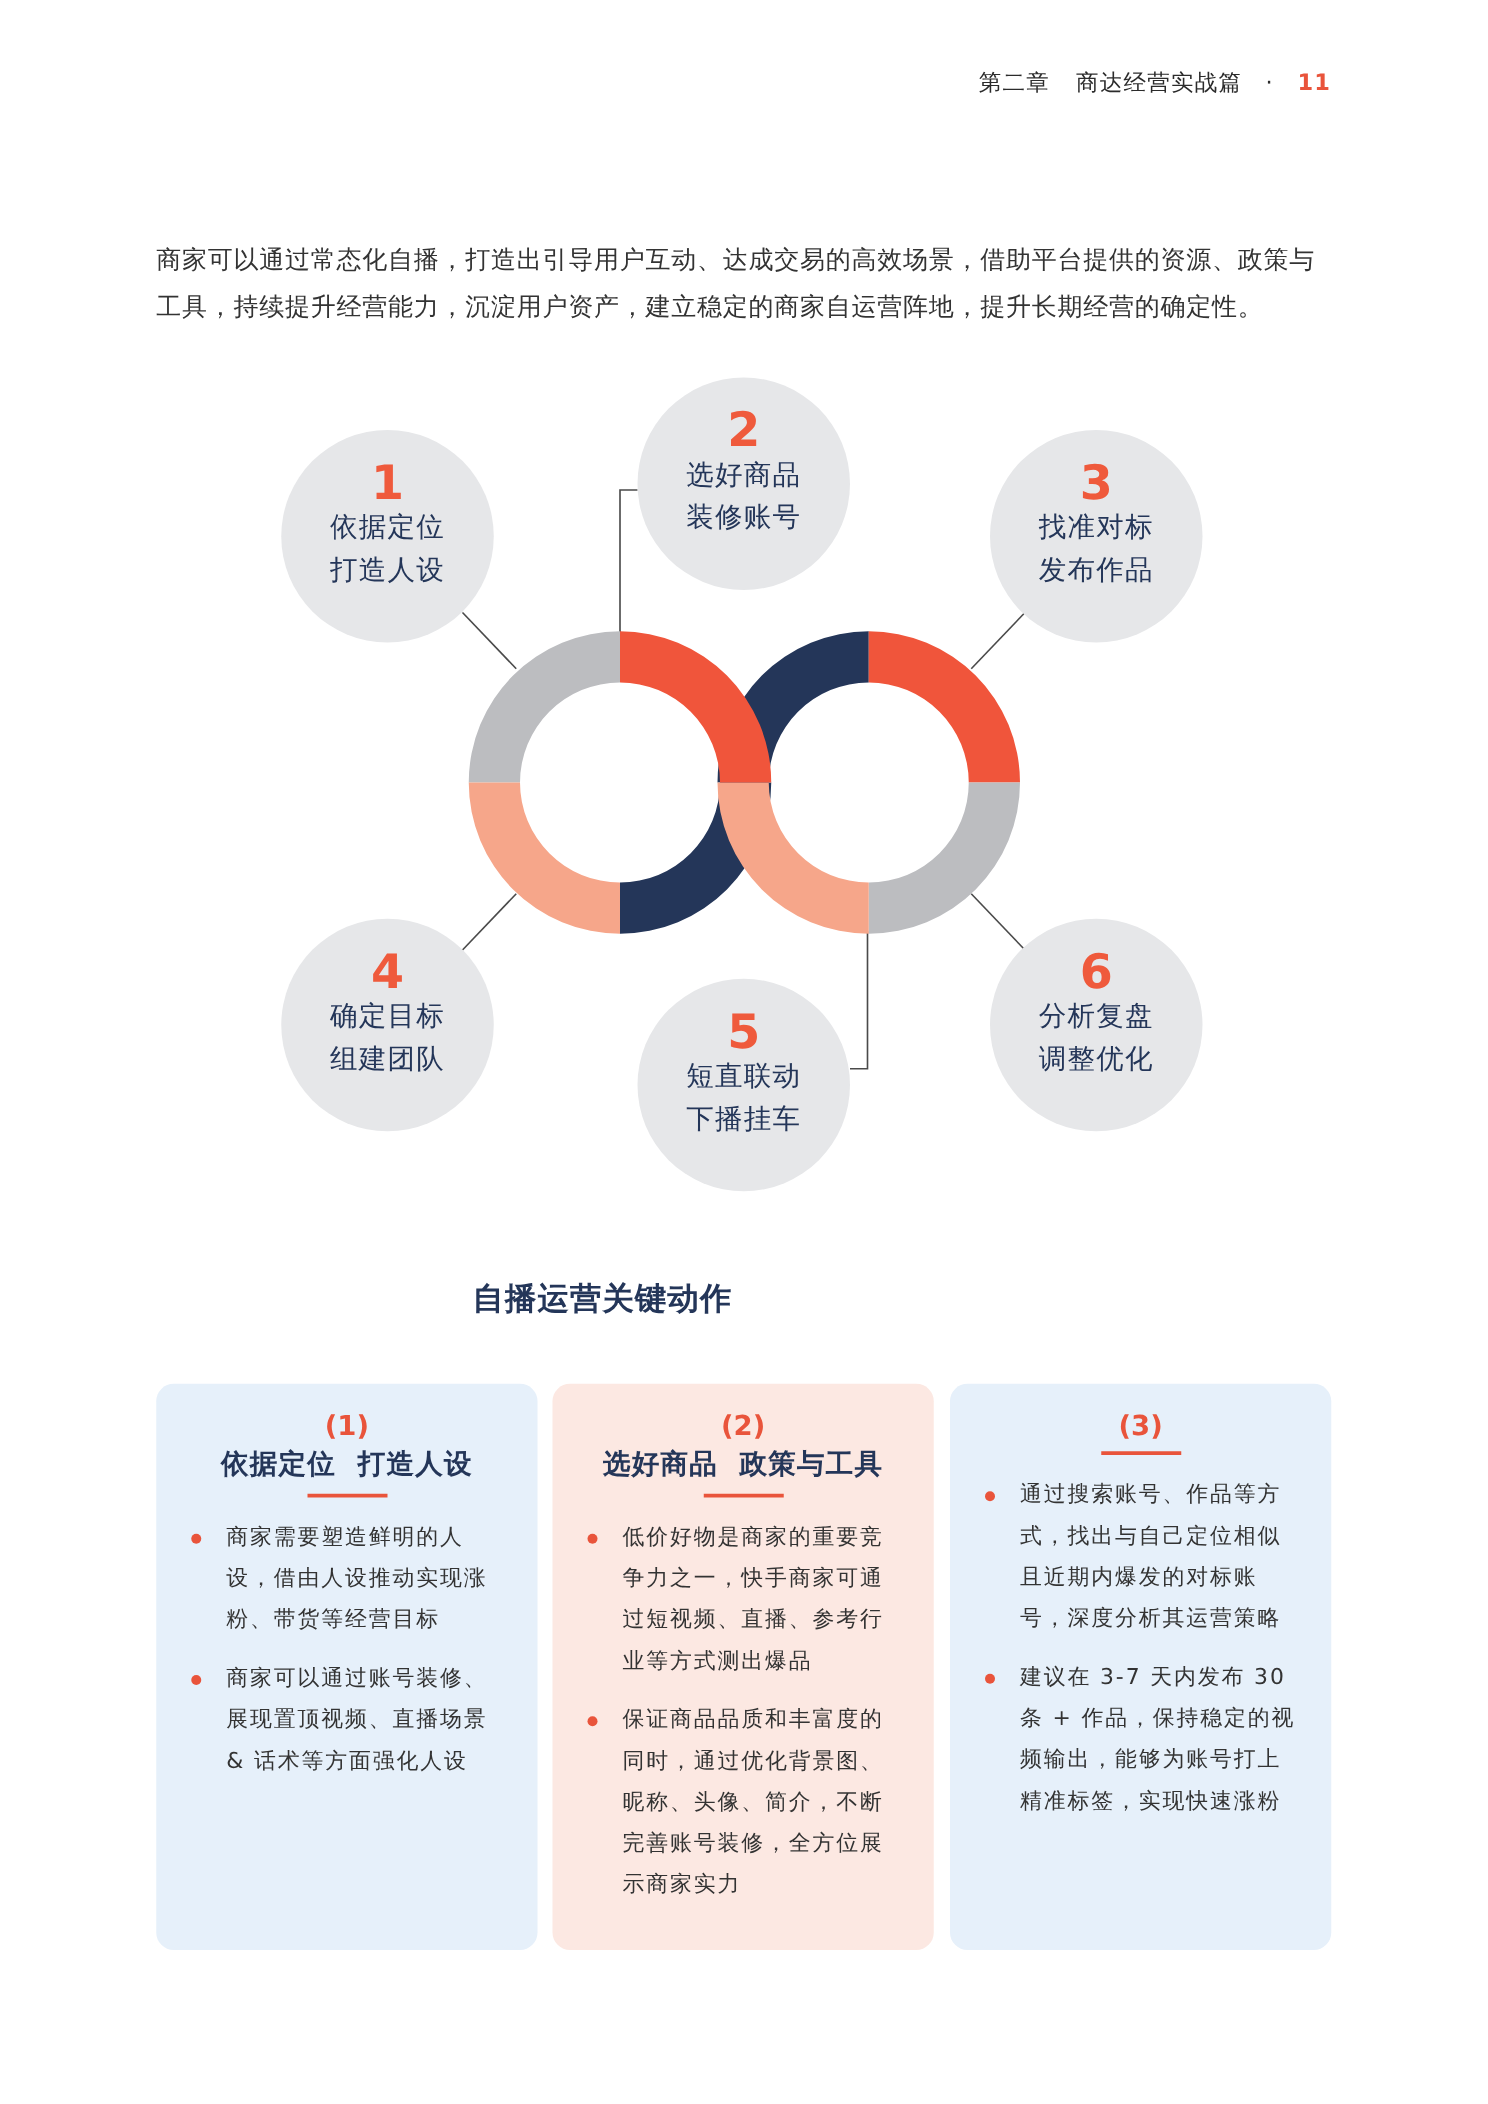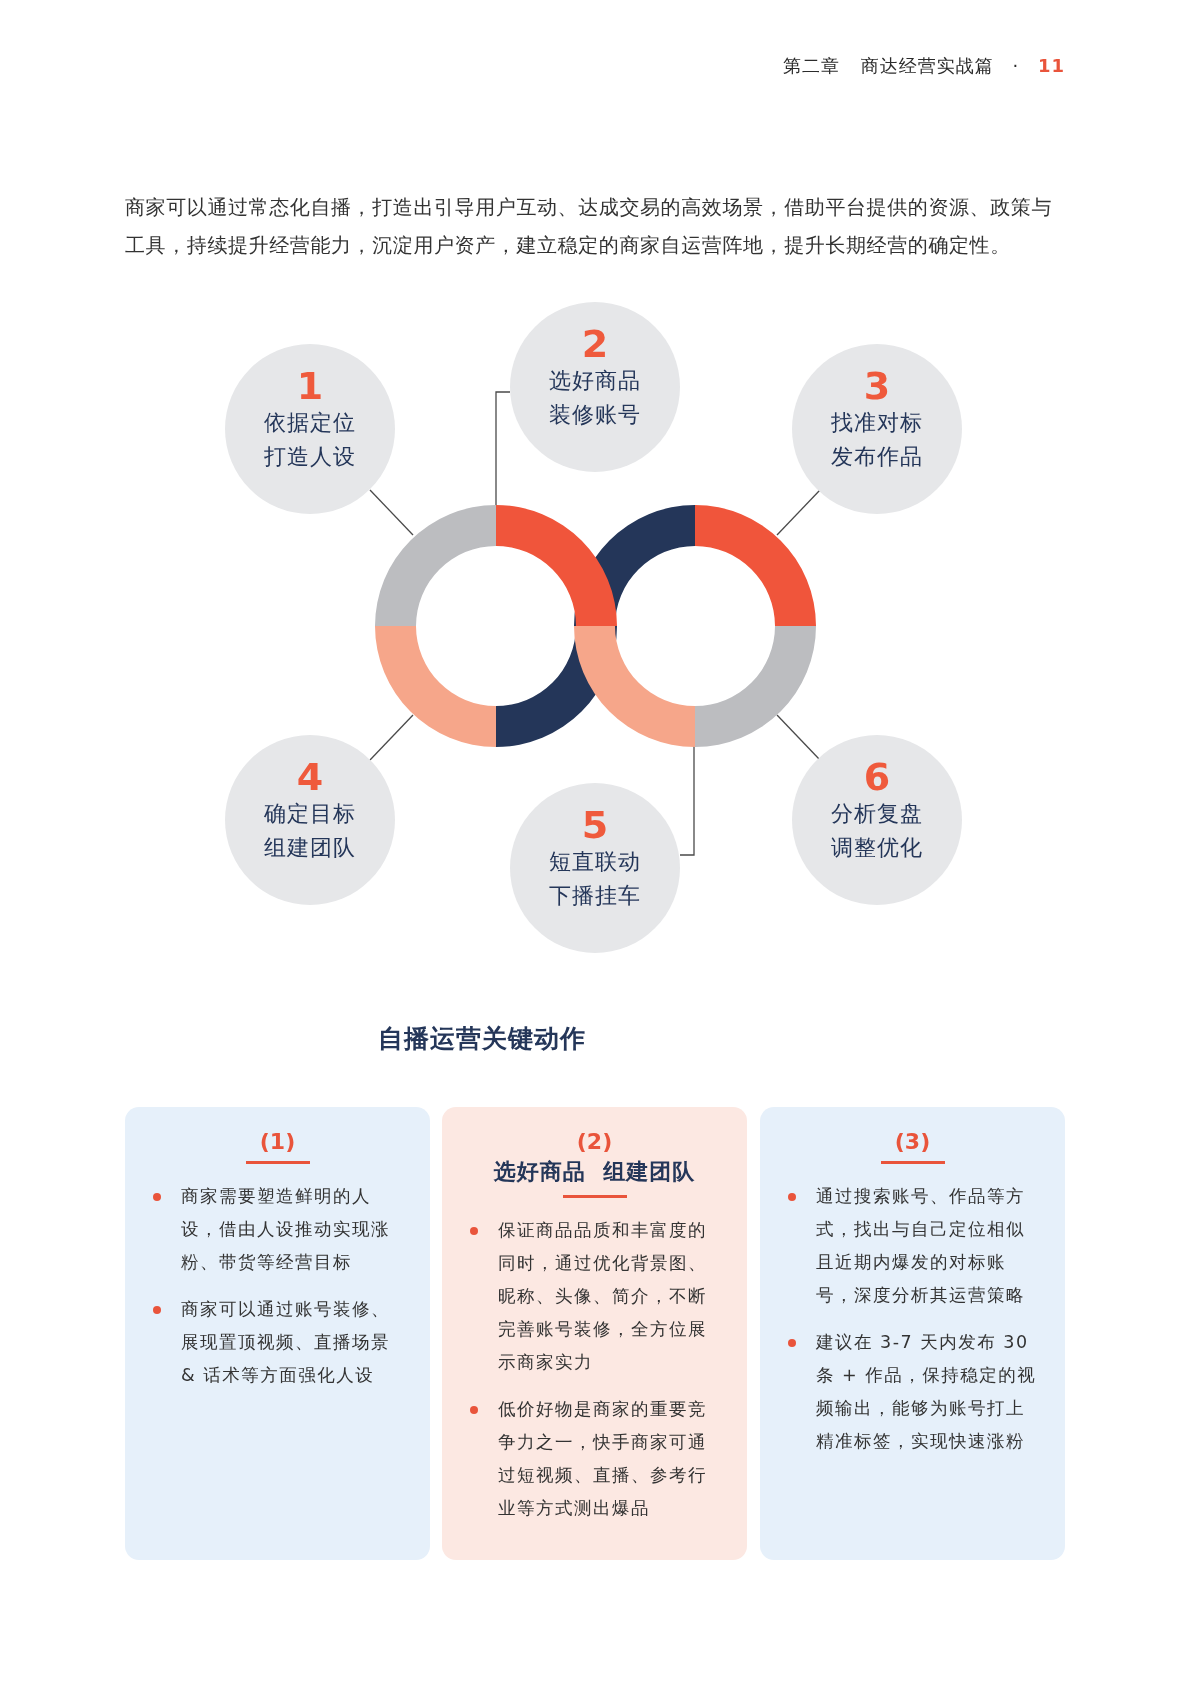--- a/index.html
+++ b/index.html
@@ -109,33 +109,34 @@
 <div class="bubble" style="left:792px; top:735px;">
   <span class="num">6</span>
   <span class="lbl">分析复盘</span>
   <span class="lbl">调整优化</span>
 </div>
 
 <div class="section-title">自播运营关键动作</div>
 
 <div class="card blue" style="left:125px;">
   <div class="cnum">(1)</div>
+  <div class="ctitle">依据定位  打造人设</div>
   <div class="cline"></div>
   <ul>
     <li>商家需要塑造鲜明的人设，借由人设推动实现涨粉、带货等经营目标</li>
     <li>商家可以通过账号装修、展现置顶视频、直播场景 &amp; 话术等方面强化人设</li>
   </ul>
 </div>
 <div class="card pink" style="left:442px;">
   <div class="cnum">(2)</div>
-  <div class="ctitle">选好商品  组建团队</div>
+  <div class="ctitle">选好商品  政策与工具</div>
   <div class="cline"></div>
   <ul>
+    <li>低价好物是商家的重要竞争力之一，快手商家可通过短视频、直播、参考行业等方式测出爆品</li>
     <li>保证商品品质和丰富度的同时，通过优化背景图、昵称、头像、简介，不断完善账号装修，全方位展示商家实力</li>
-    <li>低价好物是商家的重要竞争力之一，快手商家可通过短视频、直播、参考行业等方式测出爆品</li>
   </ul>
 </div>
 <div class="card blue" style="left:760px;">
   <div class="cnum">(3)</div>
   <div class="cline"></div>
   <ul>
     <li>通过搜索账号、作品等方式，找出与自己定位相似且近期内爆发的对标账号，深度分析其运营策略</li>
     <li>建议在 3-7 天内发布 30 条 + 作品，保持稳定的视频输出，能够为账号打上精准标签，实现快速涨粉</li>
   </ul>
 </div>

